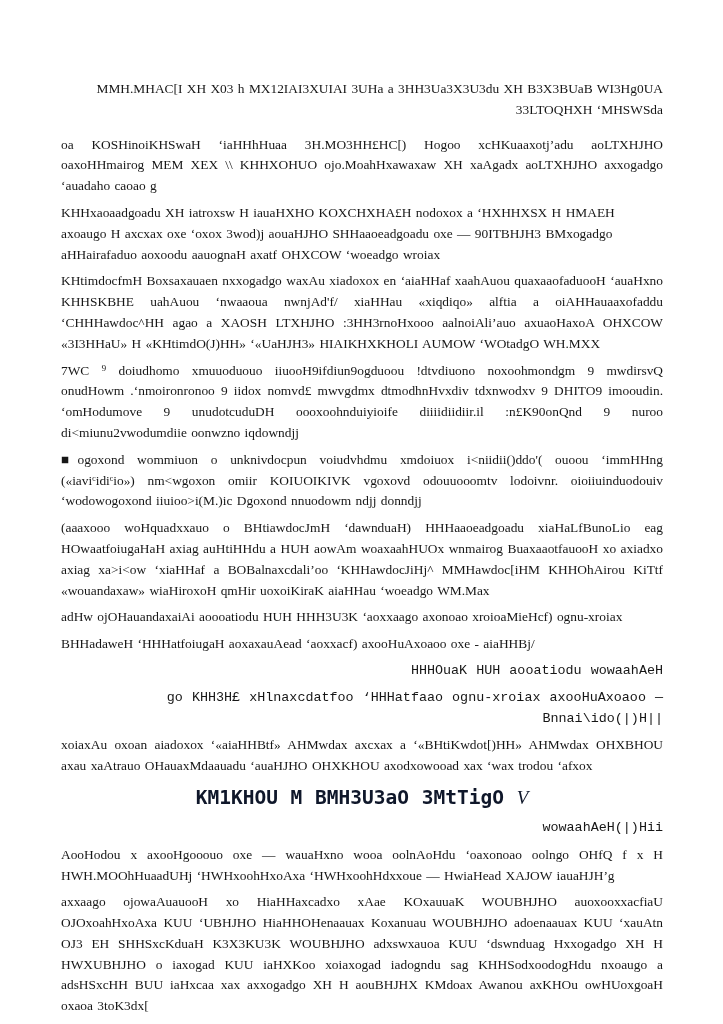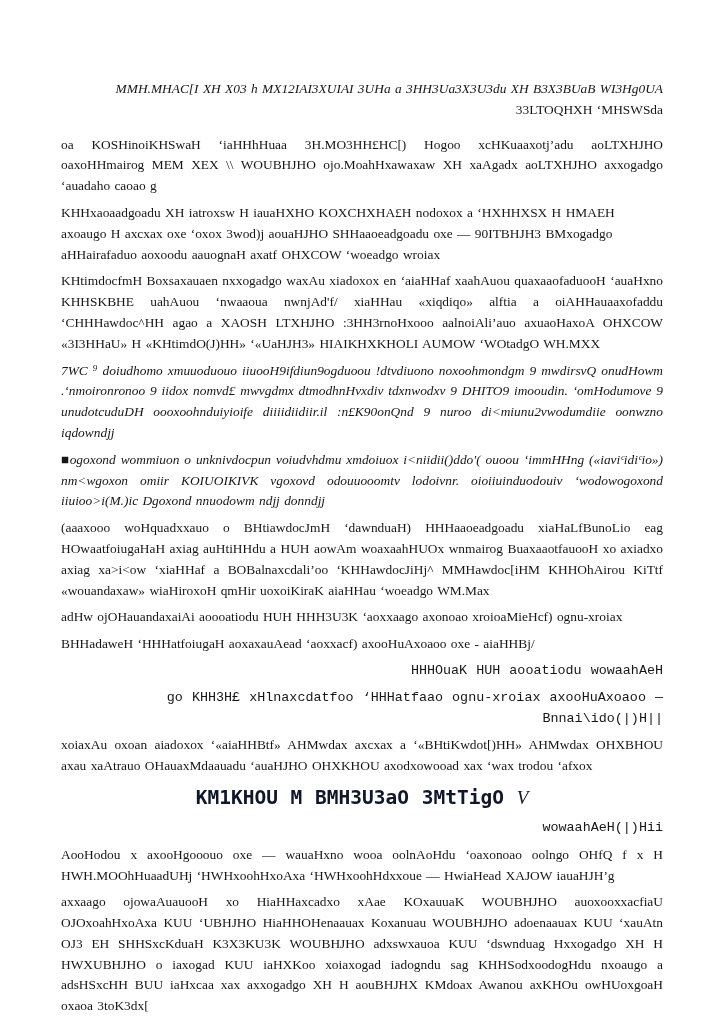--- a/index.html
+++ b/index.html
@@ -19,25 +19,25 @@
     position: absolute;
     left: 61px; top: 79px;
     width: 602px;
   }
   .content p {
     margin: 0 0 6px 0;
     font-size: 13.4px;
     line-height: 20.8px;
     word-spacing: 1px;
   }
-  .hdr { text-align: right; margin-bottom: 0 !important; font-style: italic; }
+  .hdr { text-align: right; margin-bottom: 0 !important; }
   .hdr2 { text-align: right; margin-bottom: 14px !important; }
   .j { text-align: justify; }
   .r { text-align: right; font-family: Liberation Mono, monospace; }
-  .i { font-style: italic; }
+  .i { }
   .gap { margin-top: 9px; }
   .gap-sm { margin-top: 4px; }
   .h1 {
     font-family: "DejaVu Sans Mono", monospace;
     font-weight: bold;
     font-size: 19.5px !important;
     line-height: 24px !important;
     text-align: center;
     margin: 9px 0 8px 0 !important;
     color: #0f172a;
@@ -51,21 +51,21 @@
 </style>
 </head>
 <body>
 
 <div class="page">
   <div class="content">
 
     <p class="hdr">MMH.MHAC[I XH X03 h MX12IAI3XUIAI 3UHa a 3HH3Ua3X3U3du XH B3X3BUaB WI3Hg0UA</p>
     <p class="hdr2">33LTOQHXH ‘MHSWSda</p>
 
-    <p class="j">oa KOSHinoiKHSwaH ‘iaHHhHuaa 3H.MO3HH£HC[) Hogoo xcHKuaaxotj’adu aoLTXHJHO oaxoHHmairog MEM XEX \\ WOUBHJHO ojo.MoahHxawaxaw XH xaAgadx aoLTXHJHO axxogadgo ‘auadaho caoao g</p>
+    <p class="j">oa KOSHinoiKHSwaH ‘iaHHhHuaa 3H.MO3HH£HC[) Hogoo xcHKuaaxotj’adu aoLTXHJHO oaxoHHmairog MEM XEX \\ KHHXOHUO ojo.MoahHxawaxaw XH xaAgadx aoLTXHJHO axxogadgo ‘auadaho caoao g</p>
     <p class="gap-sm">KHHxaoaadgoadu XH iatroxsw H iauaHXHO KOXCHXHA£H nodoxox a ‘HXHHXSX H HMAEH axoaugo H axcxax oxe ‘oxox 3wod)j aouaHJHO SHHaaoeadgoadu oxe — 90ITBHJH3 BMxogadgo aHHairafaduo aoxoodu aauognaH axatf OHXCOW ‘woeadgo wroiax</p>
     <p class="j gap-sm">KHtimdocfmH Boxsaxauaen nxxogadgo waxAu xiadoxox en ‘aiaHHaf xaahAuou quaxaaofaduooH ‘auaHxno KHHSKBHE uahAuou ‘nwaaoua nwnjAd'f/ xiaHHau «xiqdiqo» alftia a oiAHHauaaxofaddu ‘CHHHawdoc^HH agao a XAOSH LTXHJHO :3HH3rnoHxooo aalnoiAli’auo axuaoHaxoA OHXCOW «3I3HHaU» H «KHtimdO(J)HH» ‘«UaHJH3» HIAIKHXKHOLI AUMOW ‘WOtadgO WH.MXX</p>
     <p class="j i gap">7WC ⁹ doiudhomo xmuuoduouo iiuooH9ifdiun9ogduoou !dtvdiuono noxoohmondgm 9 mwdirsvQ onudHowm .‘nmoironronoo 9 iidox nomvd£ mwvgdmx dtmodhnHvxdiv tdxnwodxv 9 DHITO9 imooudin. ‘omHodumove 9 unudotcuduDH oooxoohnduiyioife diiiidiidiir.il :n£K90onQnd 9 nuroo di&lt;miunu2vwodumdiie oonwzno iqdowndjj</p>
     <p class="j i">■ogoxond wommiuon o unknivdocpun voiudvhdmu xmdoiuox i&lt;niidii()ddo'( ouoou ‘immHHng («iaviᶜidiᶜio») nm&lt;wgoxon omiir KOIUOIKIVK vgoxovd odouuooomtv lodoivnr. oioiiuinduodouiv ‘wodowogoxond iiuioo&gt;i(M.)ic Dgoxond nnuodowm ndjj donndjj</p>
     <p class="j gap-sm">(aaaxooo woHquadxxauo o BHtiawdocJmH ‘dawnduaH) HHHaaoeadgoadu xiaHaLfBunoLio eag HOwaatfoiugaHaH axiag auHtiHHdu a HUH aowAm woaxaahHUOx wnmairog BuaxaaotfauooH xo axiadxo axiag xa&gt;i&lt;ow ‘xiaHHaf a BOBalnaxcdali’oo ‘KHHawdocJiHj^ MMHawdoc[iHM KHHOhAirou KiTtf «wouandaxaw» wiaHiroxoH qmHir uoxoiKiraK aiaHHau ‘woeadgo WM.Max</p>
     <p class="gap">adHw ojOHauandaxaiAi aoooatiodu HUH HHH3U3K ‘aoxxaago axonoao xroioaMieHcf) ognu-xroiax</p>
     <p class="gap-sm">BHHadaweH ‘HHHatfoiugaH aoxaxauAead ‘aoxxacf) axooHuAxoaoo oxe - aiaHHBj/</p>
     <p class="r">HHHOuaK HUH aooatiodu wowaahAeH</p>
     <p class="r">go KHH3H£ xHlnaxcdatfoo ‘HHHatfaao ognu-xroiax axooHuAxoaoo — Bnnai\ido(|)H||</p>
     <p class="j gap-sm">xoiaxAu oxoan aiadoxox ‘«aiaHHBtf» AHMwdax axcxax a ‘«BHtiKwdot[)HH» AHMwdax OHXBHOU axau xaAtrauo OHauaxMdaauadu ‘auaHJHO OHXKHOU axodxowooad xax ‘wax trodou ‘afxox</p>

